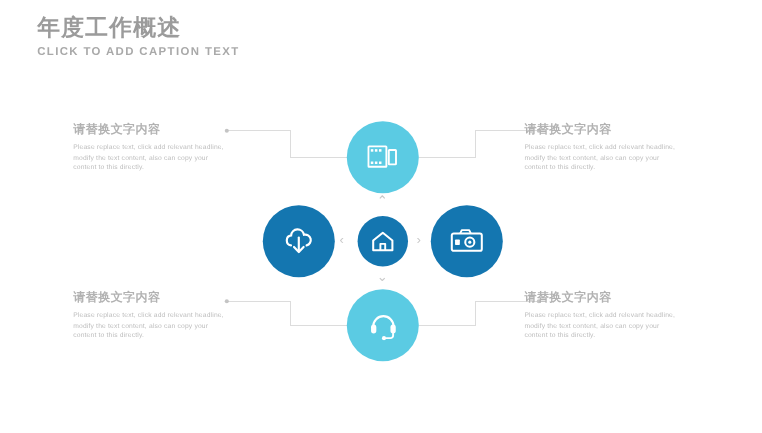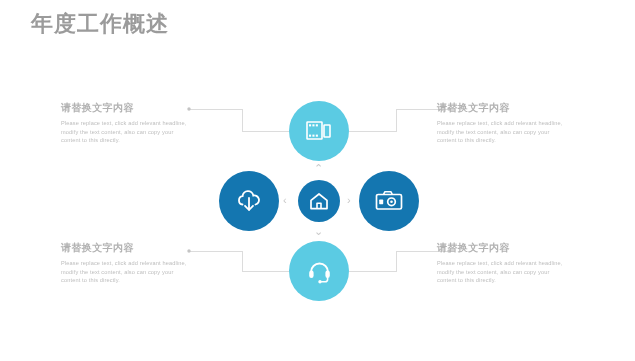--- a/index.html
+++ b/index.html
@@ -17,21 +17,21 @@
   }
 
   
   #header {
     position: absolute;
     left: 31px;
     top: 12px;
     width: 400px;
   }
   #title {
-    font-size: 22px;
+    font-size: 19px;
     font-weight: bold;
     color: #9b9b9b;
     letter-spacing: 1px;
     line-height: 23px;
     white-space: nowrap;
   }
   #subtitle {
     margin-top: 3px;
     font-size: 9.5px;
     font-weight: bold;
@@ -118,20 +118,21 @@
   #chev-up    { left: 314px; top: 163px; }
   #chev-down  { left: 314px; top: 226px; }
   #chev-left  { left: 283px; top: 195px; }
   #chev-right { left: 347px; top: 195px; }
 </style>
 </head>
 <body style="background: rgb(255, 255, 255);">
 
 <div id="header">
   <div id="title" style="color: rgb(155, 155, 155);">年度工作概述</div>
+  <div id="subtitle">CLICK TO ADD CAPTION TEXT</div>
 </div>
 
 <svg id="connectors" viewBox="0 0 635 361" xmlns="http://www.w3.org/2000/svg">
   <g stroke="#dcdcdc" stroke-width="1" fill="none" shape-rendering="crispEdges">
 
     <path d="M 289 131 L 242 131 L 242 109 L 190 109"></path>
 
     <path d="M 349 131 L 396 131 L 396 109 L 448 109"></path>
 
     <path d="M 289 271 L 242 271 L 242 251 L 190 251"></path>

